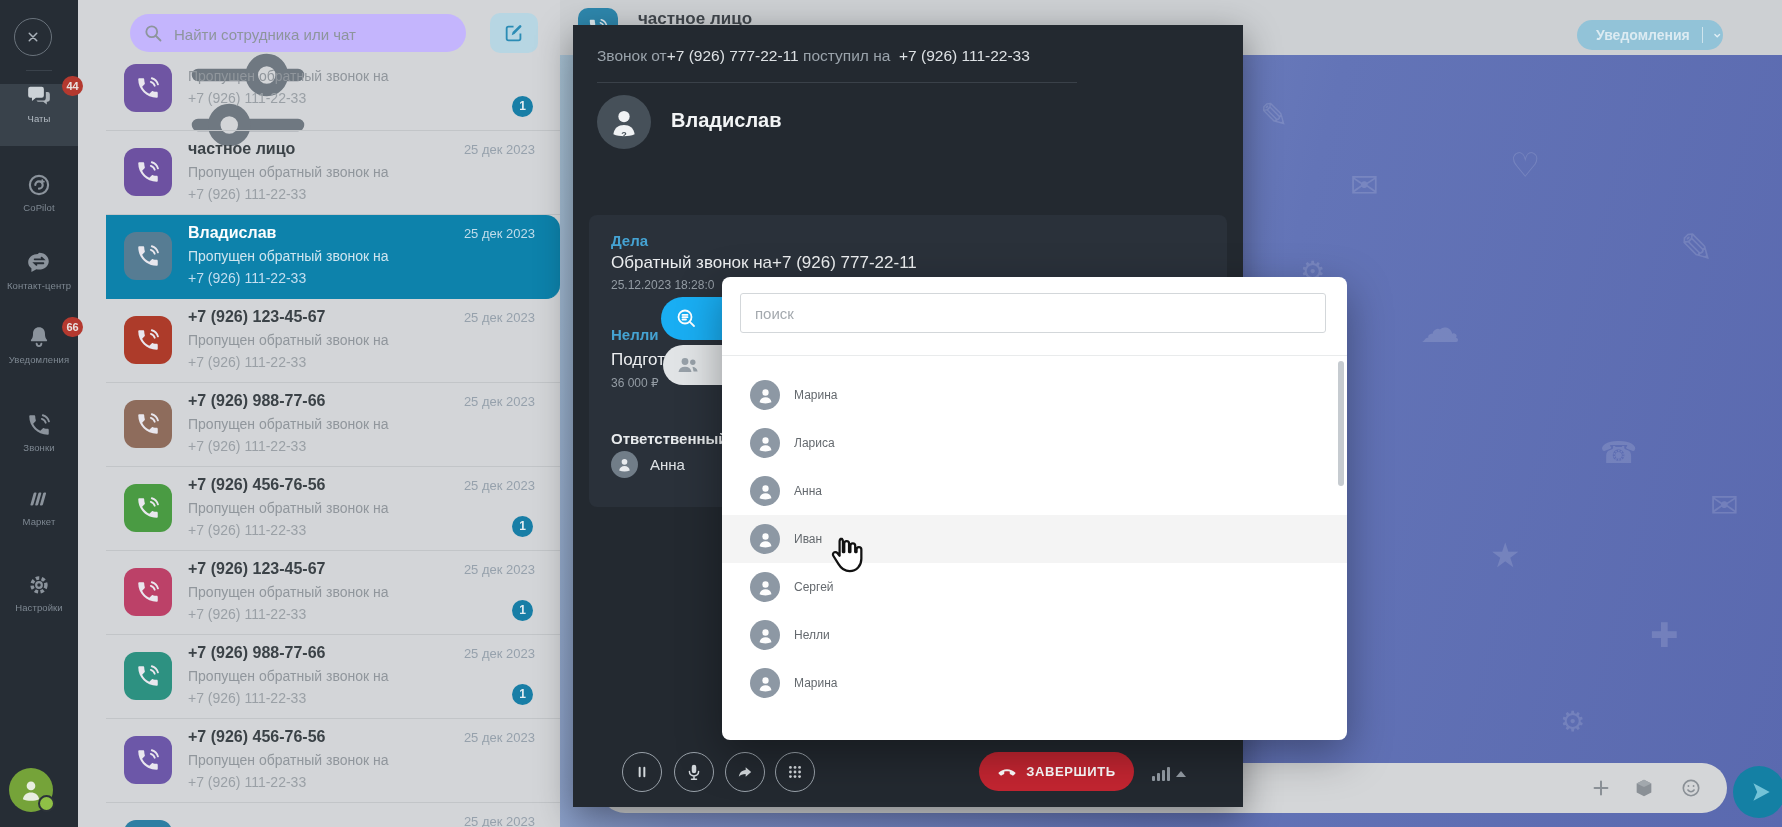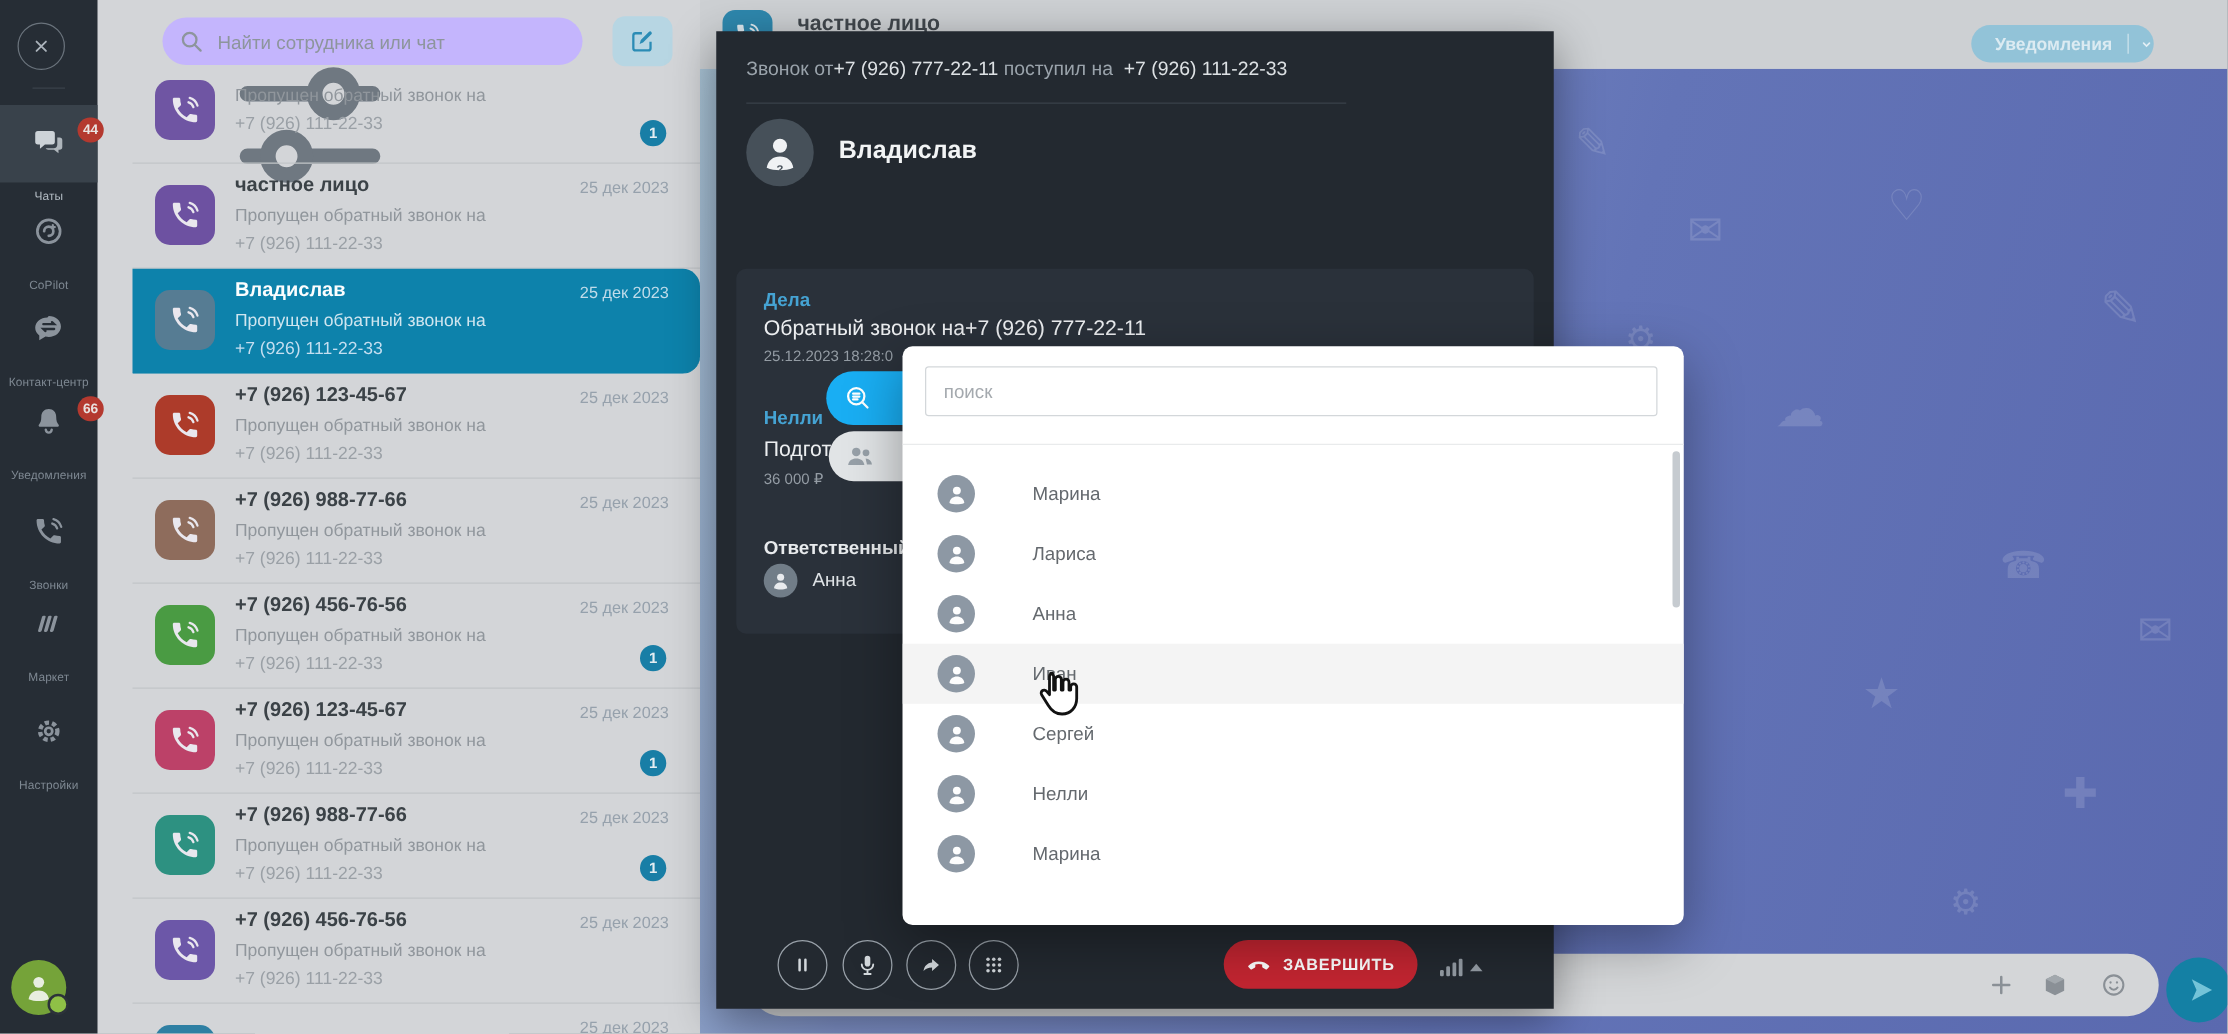--- a/index.html
+++ b/index.html
@@ -8,23 +8,23 @@
   svg{display:block}
   
   .sidebar{position:absolute;left:0;top:0;width:78px;height:827px;background:#262d35;z-index:5;}
   .close-btn{position:absolute;left:14px;top:18px;width:36px;height:36px;border:1.6px solid #6a737c;
     border-radius:50%;color:#aab2ba;display:flex;align-items:center;justify-content:center;}
   .close-btn svg{width:18px;height:18px}
   .sb-div{position:absolute;left:26px;top:70px;width:26px;height:1px;background:#3a424b;}
   .nav-active-bg{position:absolute;left:0;top:84px;width:78px;height:62px;background:#39424b;}
   .nav-item{position:absolute;left:0;width:78px;text-align:center;color:#8b939c;}
   .nav-item svg{width:26px;height:26px;margin:0 auto;}
-  .nav-item .lbl{display:block;font-size:9.5px;color:#7e8892;margin-top:20px;letter-spacing:.1px;}
+  .nav-item .lbl{display:block;font-size:9.5px;color:#7e8892;margin-top:0;letter-spacing:.1px;}
   .nav-item.act{color:#ccd2d7}.nav-item.act .lbl{color:#b4bcc4}
-  .nv1{top:101px}.nv2{top:172px}.nv3{top:250px}.nv4{top:324px}.nv5{top:412px}.nv6{top:486px}.nv7{top:572px}
+  .nv1{top:83px}.nv2{top:172px}.nv3{top:250px}.nv4{top:324px}.nv5{top:412px}.nv6{top:486px}.nv7{top:572px}
   .nav-badge{position:absolute;left:36px;top:-7px;min-width:13px;height:20px;padding:0 4px;background:#b4392f;
     border-radius:10px;color:#e9e2e0;font-size:11px;font-weight:bold;line-height:20px;}
   .nv-wrap{position:relative;display:inline-block}
   .profile{position:absolute;left:9px;top:768px;width:44px;height:44px;border-radius:50%;background:#75a339;
     display:flex;align-items:center;justify-content:center;color:#e8eee0;}
   .profile svg{width:26px;height:26px}
   .profile .dot{position:absolute;right:-2px;bottom:0;width:13px;height:13px;background:#8fc046;
     border:2px solid #2c3239;border-radius:50%;}
   
   .chat-list{position:absolute;left:78px;top:0;width:482px;height:827px;background:#d3d5d8;z-index:4;overflow:hidden;}
@@ -126,21 +126,21 @@
   .dd-search{position:absolute;left:18px;top:16px;width:586px;height:40px;border:1px solid #d3d7da;border-radius:3px;
     box-sizing:border-box;padding:0 14px;font:15px "Liberation Sans",sans-serif;color:#555a5f;outline:none;background:#fff;}
   .dd-search::placeholder{color:#a4a9ae}
   .dd-div{position:absolute;left:0;top:78px;width:100%;height:1px;background:#e9ebec;}
   .dd-list{position:absolute;left:0;top:94px;right:0;bottom:0;}
   .dd-row{height:48px;display:flex;align-items:center;gap:14px;padding-left:28px;}
   .dd-row.hl{background:#f4f4f4;}
   .dd-ava{width:30px;height:30px;border-radius:50%;background:#8d98a4;color:#fdfdfd;flex:0 0 30px;
     display:flex;align-items:center;justify-content:center;}
   .dd-ava svg{width:19px;height:19px}
-  .dd-name{font-size:15px;color:#64696e;margin-left:32px;}
+  .dd-name{font-size:12px;color:#64696e;}
   .dd-scroll{position:absolute;right:3px;top:84px;width:6px;height:125px;border-radius:3px;background:#c6cbd0;}
   
   .cursor{position:absolute;left:824px;top:532px;width:42px;height:46px;z-index:99;}
 </style>
 </head>
 <body>
 
 <svg width="0" height="0" style="position:absolute">
   <symbol id="i-phone" viewBox="0 0 24 24">
     <path fill="currentColor" d="M6.62 10.79c1.44 2.83 3.76 5.14 6.59 6.59l2.2-2.21c.27-.27.67-.36 1.02-.24 1.12.37 2.33.57 3.57.57.55 0 1 .45 1 1V20c0 .55-.45 1-1 1-9.39 0-17-7.61-17-17 0-.55.45-1 1-1h3.5c.55 0 1 .45 1 1 0 1.25.2 2.45.57 3.57.11.35.03.74-.25 1.02l-2.2 2.2z"></path>

